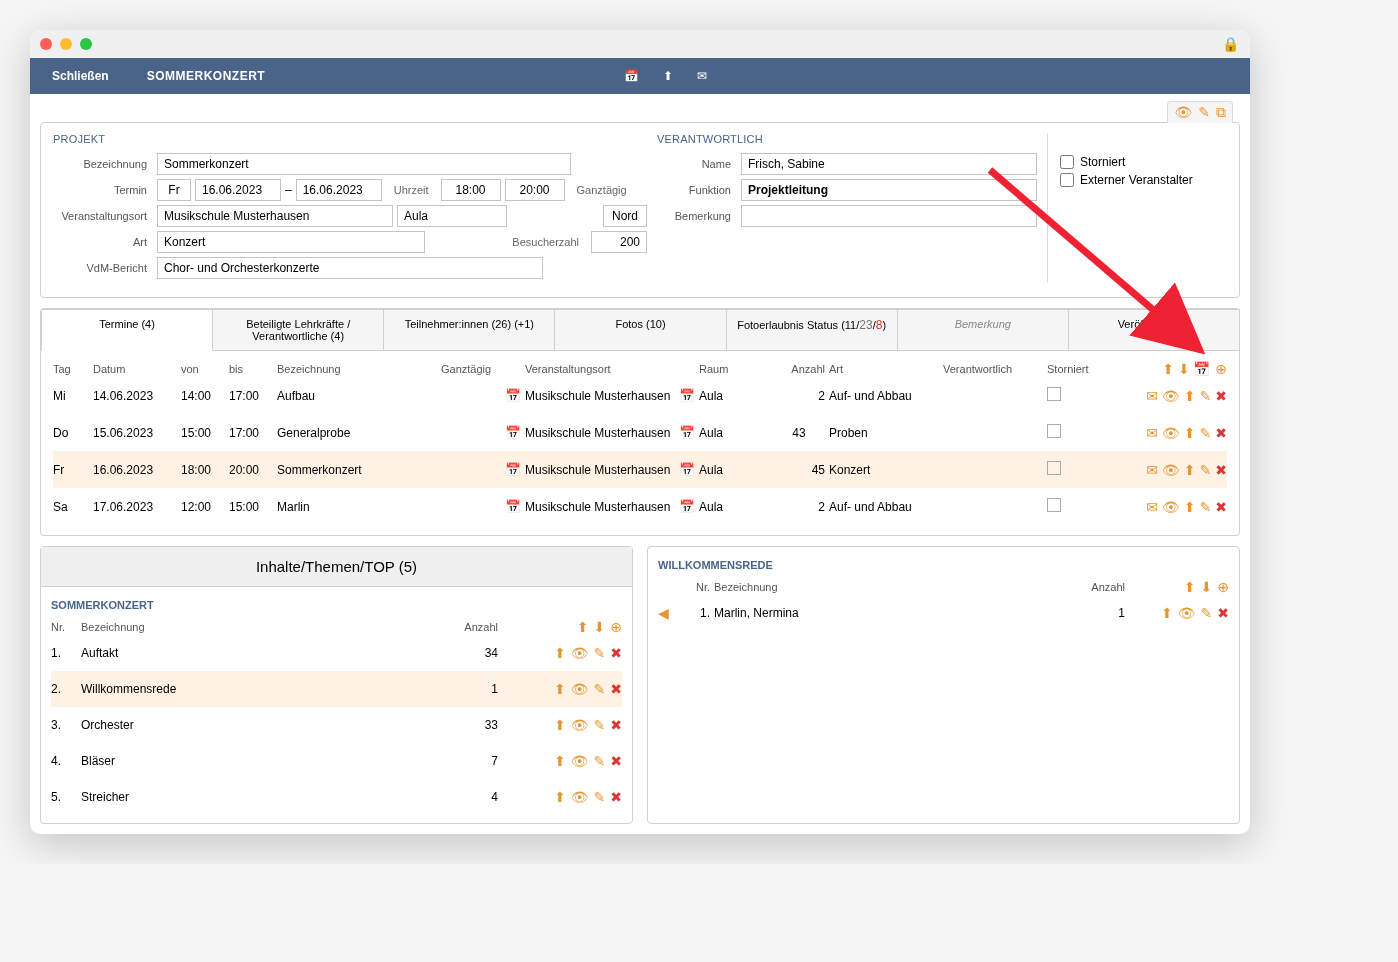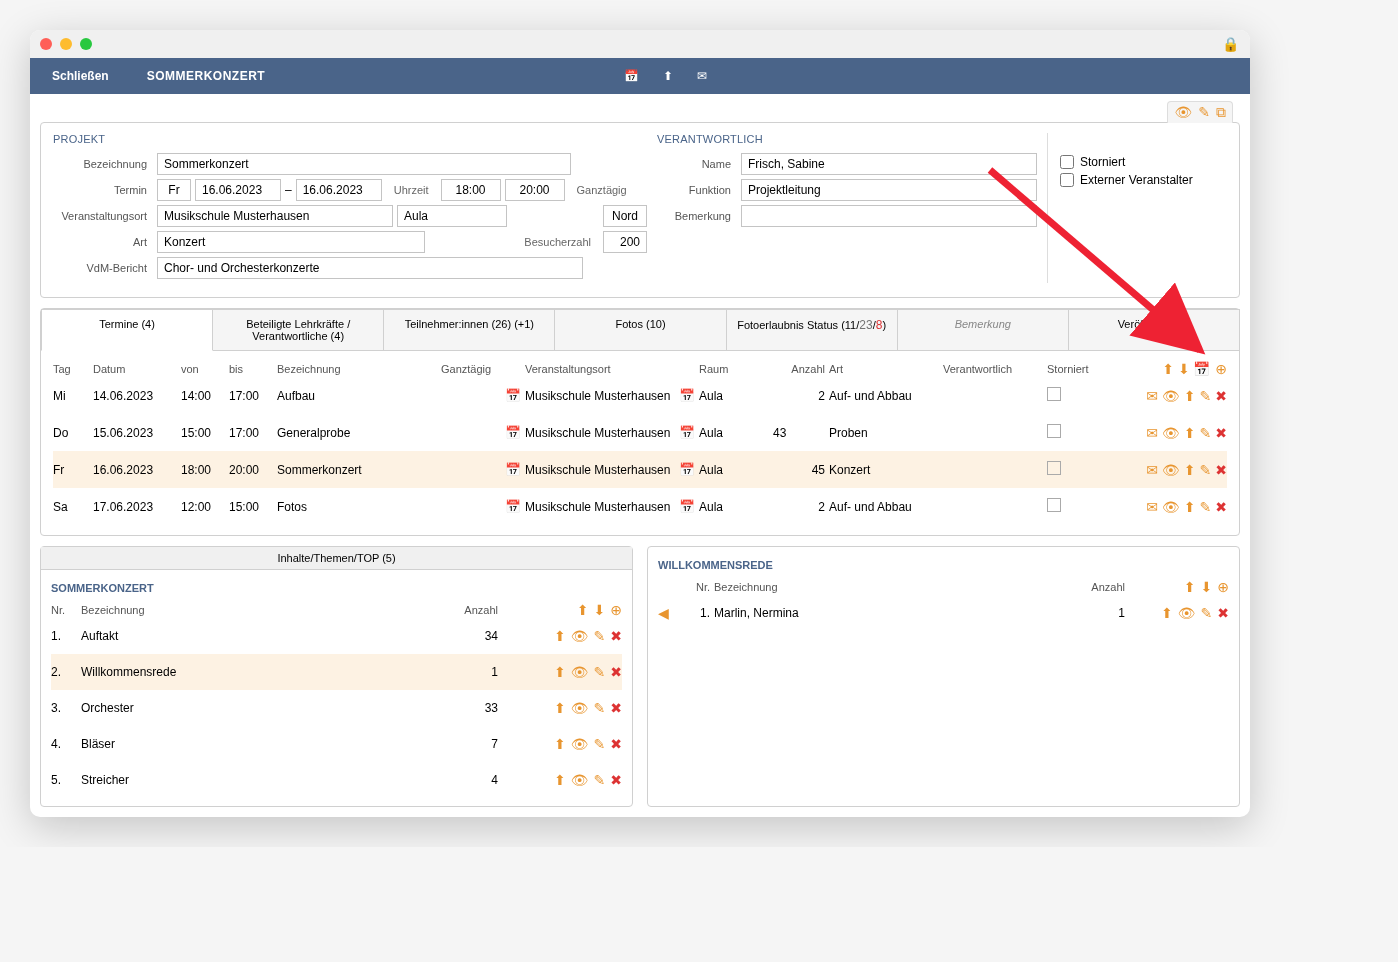--- a/index.html
+++ b/index.html
@@ -17,21 +17,21 @@
 .body{padding:10px}
 .panel{border:1px solid #d0d0d0;border-radius:4px;background:#fff;position:relative;margin-bottom:10px}
 .toolbar-top{position:absolute;right:6px;top:-22px;background:#f5f5f5;border:1px solid #ddd;border-bottom:none;border-radius:4px 4px 0 0;padding:2px 6px;display:flex;gap:6px;z-index:2}
 .toolbar-top span{color:#e8952f;font-size:14px;cursor:pointer}
 .form-wrap{display:flex;padding:10px 12px 14px 12px;gap:10px}
 .form-col{flex:1}
 .section-label{color:#4a6489;font-size:11px;font-weight:normal;margin-bottom:8px;letter-spacing:0.2px}
 .form-row{display:flex;align-items:center;margin-bottom:4px;gap:4px}
 .lbl{width:100px;text-align:right;font-size:11px;color:#555;padding-right:6px}
 .inp, .sel{border:1px solid #c4c4c4;padding:3px 6px;font-size:12px;background:#fff;height:22px}.w-day{width:34px;text-align:center}.w-date{width:86px}.w-time{width:60px;text-align:center}
-.w-room{width:110px}.w-num{width:44px;text-align:right}.w-side{width:44px;text-align:center}
+.w-room{width:110px}.w-num{width:56px;text-align:right}.w-side{width:44px;text-align:center}
 .txt-sm{font-size:11px;color:#666;padding:0 8px}
 .form-col3{width:180px;padding-top:22px}
 .chk{display:flex;align-items:center;gap:6px;font-size:12px;margin-bottom:4px}
 .chk input{width:14px;height:14px}
 .tabs{display:flex;border-bottom:1px solid #d0d0d0}
 .tab{flex:1;text-align:center;padding:8px 4px;font-size:11px;border:1px solid #d0d0d0;border-bottom:none;background:#f5f5f5;cursor:pointer;margin-right:-1px}
 .tab.active{background:#fff;border-bottom:1px solid #fff;margin-bottom:-1px;font-weight:normal}
 .tab.italic{font-style:italic;color:#888}
 .grid-body{padding:10px 12px}
 .thead,.trow{display:grid;grid-template-columns:36px 84px 44px 44px 160px 60px 16px 150px 16px 70px 52px 110px 100px 56px 120px;align-items:center;gap:4px}
@@ -39,21 +39,21 @@
 .trow{padding:10px 0}
 .trow.hl{background:#fdf2e3}
 .actions{display:flex;gap:4px;justify-content:flex-end;align-items:center}
 .actions span,.hdr-actions span{font-size:14px;cursor:pointer;color:#e8952f}
 .actions .del{color:#d33}
 .hdr-actions{display:flex;gap:4px;justify-content:flex-end}
 .ck{width:14px;height:14px;border:1px solid #aaa;display:inline-block}
 .ic-cal{color:#e8952f;font-size:13px}
 .lower{display:flex;gap:14px}
 .panel2{border:1px solid #d0d0d0;border-radius:4px;background:#fff;flex:1}
-.panel2 .p-head{background:#f0f0f0;border-bottom:1px solid #d0d0d0;text-align:center;padding:5px;font-size:11px}
+.panel2 .p-head{background:#f0f0f0;border-bottom:1px solid #d0d0d0;text-align:center;padding:11px;font-size:15px}
 .p-body{padding:8px 10px}
 .sub-title{color:#4a6489;font-size:11px;font-weight:bold;margin:4px 0 8px 0}
 .lh,.lrow{display:grid;grid-template-columns:26px 1fr 60px 120px;align-items:center;gap:4px}
 .lh div{font-size:11px;color:#555}
 .lrow{padding:10px 0}
 .lrow.hl{background:#fdf2e3}
 .lact{display:flex;gap:5px;justify-content:flex-end}
 .lact span{font-size:14px;cursor:pointer;color:#e8952f}
 .lact .del{color:#d33}
 .rh,.rrow{display:grid;grid-template-columns:22px 26px 1fr 56px 100px;align-items:center;gap:4px}
@@ -121,33 +121,33 @@
             <input class="inp w-side" style="margin-left: auto;" value="Nord">
           </div>
           <div class="form-row">
             <div class="lbl">Art</div>
             <input class="inp" style="width: 268px;" value="Konzert">
             <span class="txt-sm" style="margin-left:auto">Besucherzahl</span>
             <input class="inp w-num" value="200" style="">
           </div>
           <div class="form-row">
             <div class="lbl">VdM-Bericht</div>
-            <input class="inp" style="width: 426px;" value="Chor- und Orchesterkonzerte">
+            <input class="inp" style="width: 386px;" value="Chor- und Orchesterkonzerte">
           </div>
         </div>
 
         <div class="form-col" style="max-width:380px">
           <div class="section-label">VERANTWORTLICH</div>
           <div class="form-row">
             <div class="lbl" style="width:80px">Name</div>
             <input class="inp" style="flex: 1 1 0%;" value="Frisch, Sabine">
           </div>
           <div class="form-row">
             <div class="lbl" style="width:80px">Funktion</div>
-            <input class="inp" style="flex: 1 1 0%;" value="Projektleitung">
+            <input class="inp" style="flex: 1 1 0%; font-weight: bold;" value="Projektleitung">
           </div>
           <div class="form-row">
             <div class="lbl" style="width:80px">Bemerkung</div>
             <input class="inp" style="flex: 1 1 0%;" value="">
           </div>
         </div>
 
         <div class="form-col3" style="border-left:1px solid #ddd;padding-left:12px">
           <label class="chk">
               <input type="checkbox" style="">
@@ -222,21 +222,21 @@
               <div>Do</div>
               <div>15.06.2023</div>
               <div>15:00</div>
               <div>17:00</div>
               <div>Generalprobe</div>
               <div></div>
               <div class="ic-cal">📅</div>
               <div>Musikschule Musterhausen</div>
               <div class="ic-cal">📅</div>
               <div>Aula</div>
-              <div style="text-align:left">43</div>
+              <div style="text-align:center">43</div>
               <div>Proben</div>
               <div></div>
               <div><span class="ck"></span></div>
               <div class="actions">
        <span>✉</span>
        <span>👁</span>
        <span>⬆</span>
        <span>✎</span>
        <span class="del">✖</span>
      </div>
@@ -262,21 +262,21 @@
        <span>⬆</span>
        <span>✎</span>
        <span class="del">✖</span>
      </div>
             </div>
             <div class="trow">
               <div>Sa</div>
               <div>17.06.2023</div>
               <div>12:00</div>
               <div>15:00</div>
-              <div>Fotos</div>
+              <div>Marlin</div>
               <div></div>
               <div class="ic-cal">📅</div>
               <div>Musikschule Musterhausen</div>
               <div class="ic-cal">📅</div>
               <div>Aula</div>
               <div style="text-align:right">2</div>
               <div>Auf- und Abbau</div>
               <div></div>
               <div><span class="ck"></span></div>
               <div class="actions">

